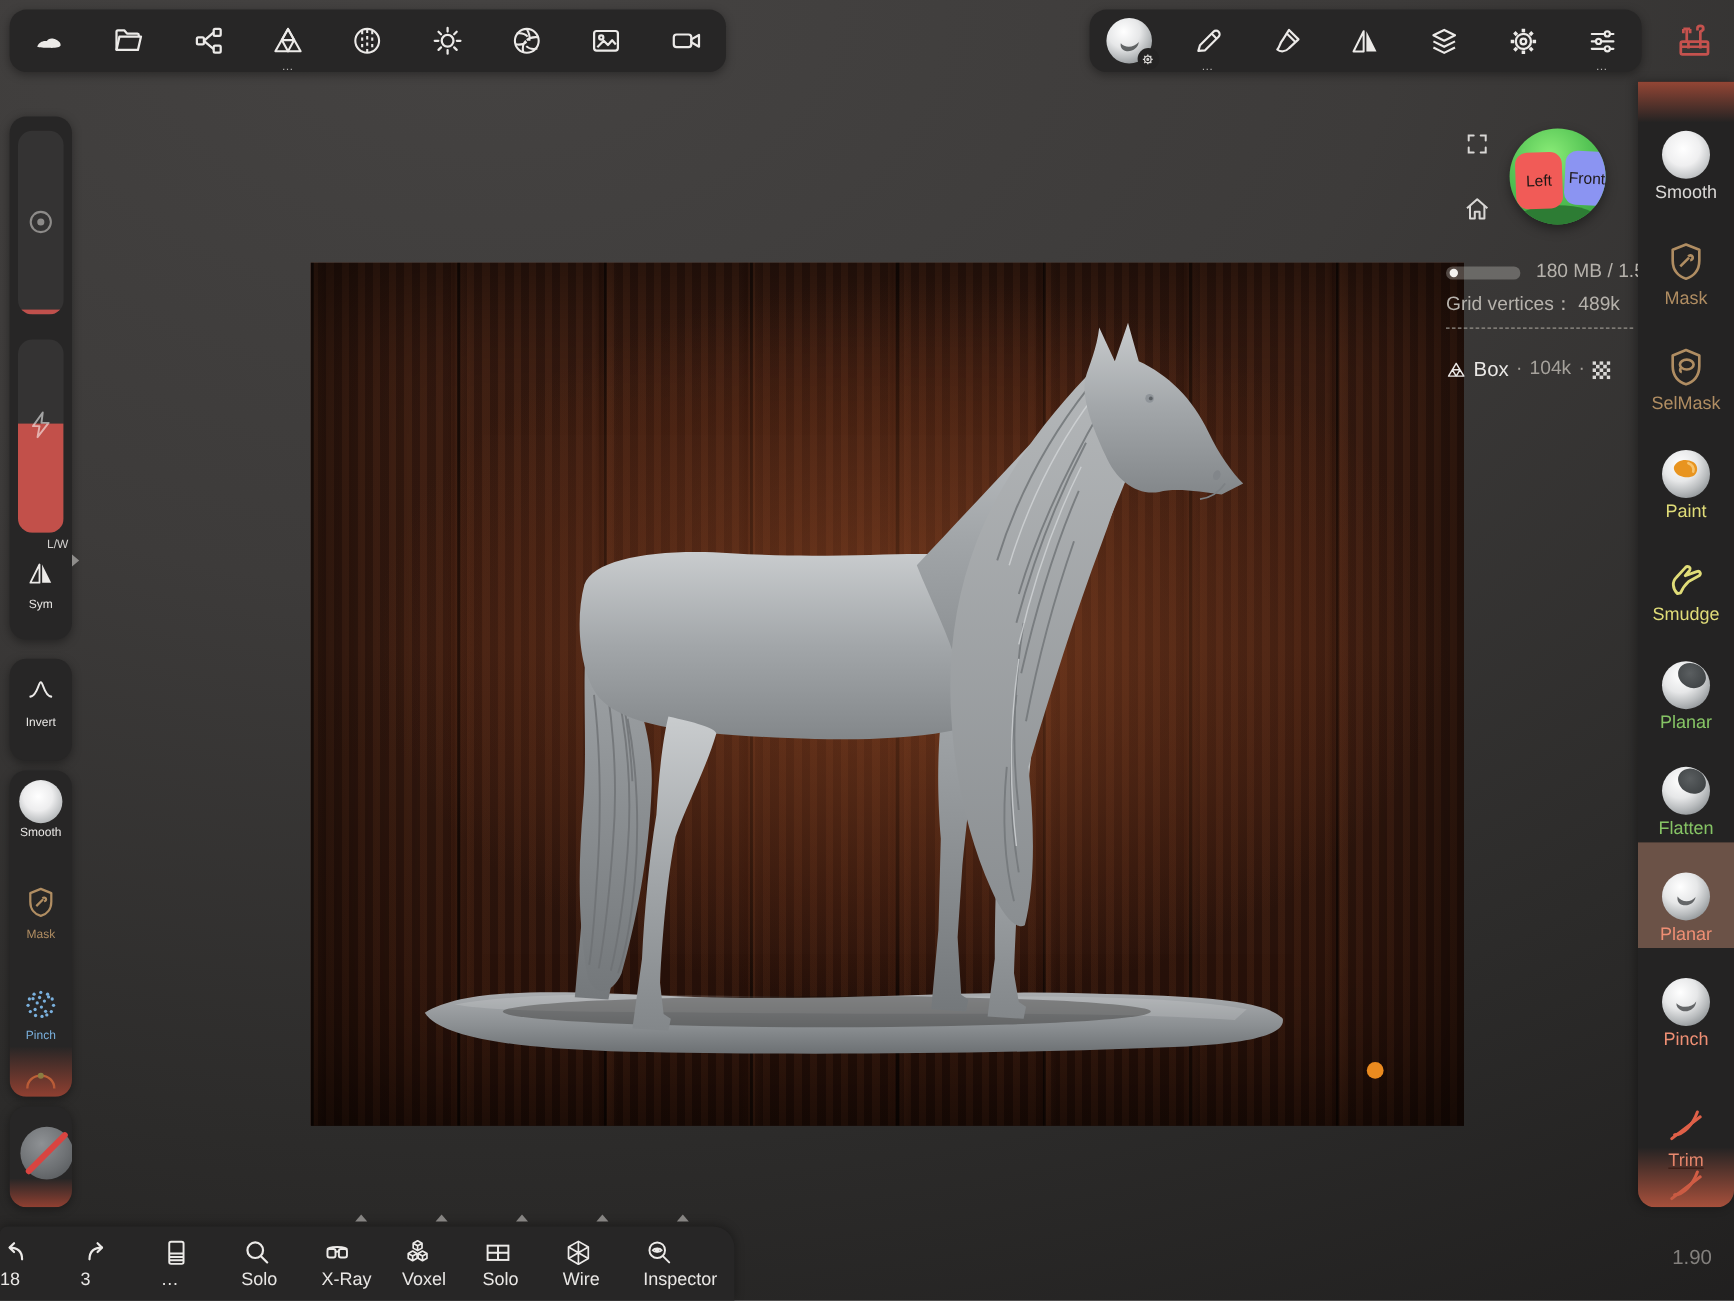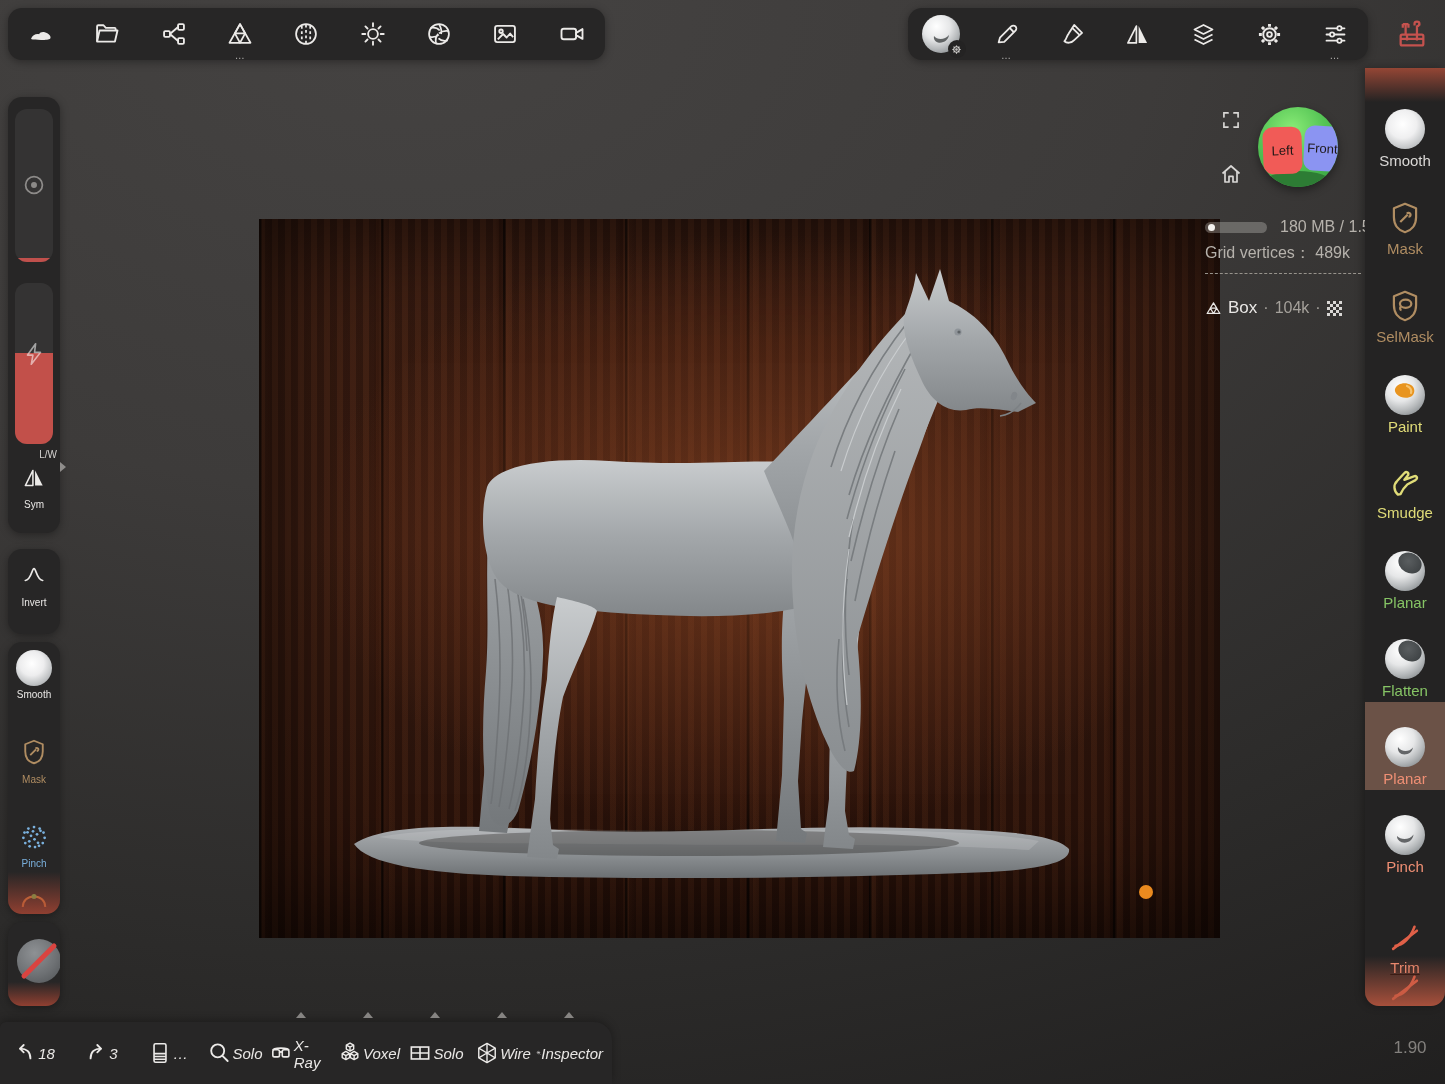--- a/index.html
+++ b/index.html
@@ -47,21 +47,21 @@
   .rtool{position:absolute;left:0;width:80px;text-align:center;}
   .rtool .ric{margin:0 auto;}
   .rtool .rlabel{margin-top:3px;font-size:15px;}
   .c-white{color:#dad8d6}.c-tan{color:#b08d62}.c-yel{color:#e0dc78}.c-grn{color:#86c465}.c-sal{color:#ef8f74}.c-blue{color:#7ab0dd}
   .ball40{width:40px;height:40px;}
   .ball36{width:36px;height:36px;}
   .cap::after{content:"";position:absolute;right:3px;top:2px;width:24px;height:20px;border-radius:50%;background:radial-gradient(circle at 40% 45%, #5a5e60, #3f4345 80%);transform:rotate(28deg);}
 
   
   .bbar{left:0;top:1022px;width:612px;height:62px;background:#272626;border-radius:6px 18px 0 0;display:flex;align-items:center;box-shadow:0 -2px 8px rgba(0,0,0,.3);}
-  .bitem{width:67px;display:flex;flex-direction:row;align-items:center;justify-content:center;font-style:italic;}
+  .bitem{width:67px;display:flex;flex-direction:column;justify-content:center;}
   .bitem .blabel{font-size:15px;color:#e9e7e5;margin-top:1px;}
   .bcaret{position:absolute;top:1012px;width:0;height:0;border-left:5px solid transparent;border-right:5px solid transparent;border-bottom:6px solid #868482;}
 
   
   .canvas{left:259px;top:219px;width:961px;height:719px;
     background-color:#2e150c;
     background-image:
       radial-gradient(62% 56% at 52% 44%, rgba(165,82,40,.5) 0%, rgba(110,50,24,.25) 55%, rgba(0,0,0,0) 75%),
       repeating-linear-gradient(90deg, rgba(0,0,0,.55) 0px, rgba(0,0,0,.55) 2px, rgba(150,80,45,.10) 3px, rgba(0,0,0,0) 12px, rgba(0,0,0,0) 114px, rgba(40,16,8,.45) 119px, rgba(0,0,0,0) 122px),
       repeating-linear-gradient(90deg, rgba(255,150,80,.05) 0 6px, rgba(0,0,0,.10) 6px 13px),

